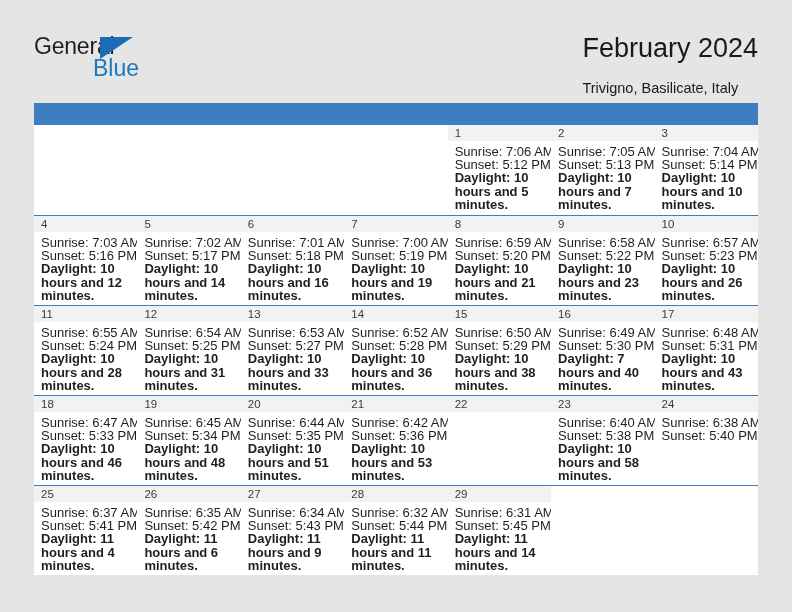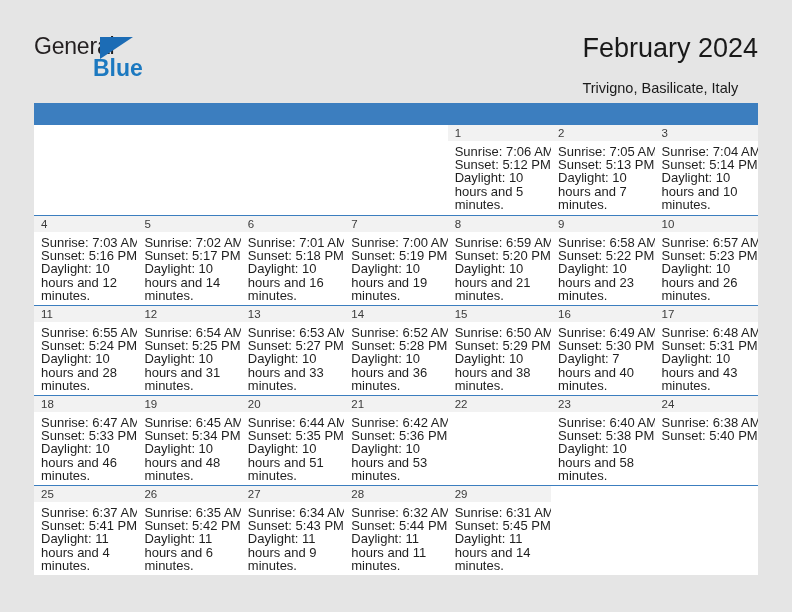--- a/index.html
+++ b/index.html
@@ -35,21 +35,20 @@
     color: #231f20;
     letter-spacing: -0.2px;
     line-height: 26px;
   }
   .logo-blue {
     position: absolute;
     left: 59px; top: 22px;
     font-size: 23px;
     color: #1c79c0;
     line-height: 26px;
-    font-weight: bold;
   }
   .logo-tri {
     position: absolute;
     left: 66px; top: 4px;
     width: 0; height: 0;
     border-left: 33px solid #1c6cb5;
     border-bottom: 22px solid transparent;
   }
 
   .title-block {
@@ -121,21 +120,21 @@
     padding-left: 7px;
     display: block;
   }
   .day-info {
     padding: 3px 6px 0 7px;
     font-size: 13px;
     line-height: 13.2px;
     color: #1f1f1f;
   }
   .day-info div { white-space: nowrap; }
-  .day-info .wrap { white-space: normal; }
+  .day-info .wrap { white-space: normal; font-weight: bold; }
 </style>
 </head>
 <body>
 
 <div class="page">
 
   <div class="header">
     <div class="logo">
       <span class="logo-general">General</span>
       <span class="logo-tri"></span>

